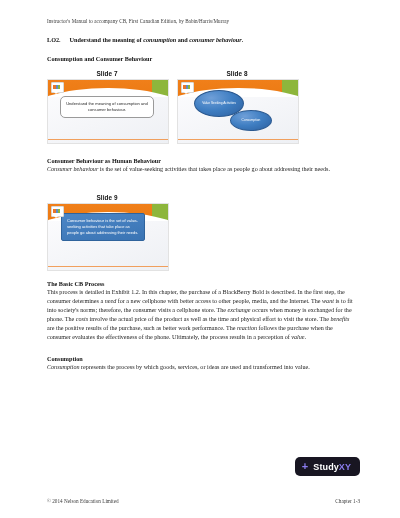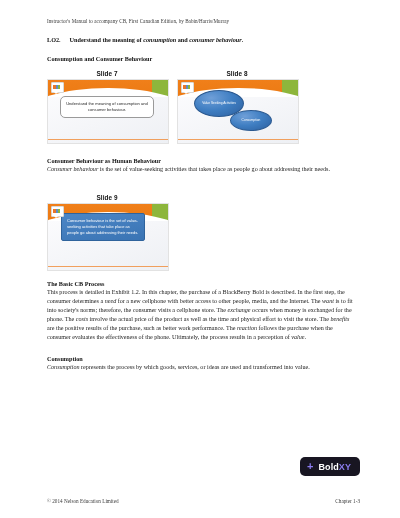--- a/index.html
+++ b/index.html
@@ -331,21 +331,21 @@
 
     <div class="spacer-md"></div>
 
     <div class="section-head">Consumption</div>
     <div class="para"><i>Consumption</i><span> represents the process by which goods, services, or ideas are used and transformed into value.</span></div>
 
   </div>
 
   <div class="studyxy">
     <span class="plus">+</span>
-    <span><span class="s-word">Bold</span><span class="s-xy">XY</span></span>
+    <span><span class="s-word">Study</span><span class="s-xy">XY</span></span>
   </div>
 
   <div class="footer">
     <span>© 2014 Nelson Education Limited</span>
     <span>Chapter 1-3</span>
   </div>
 
 </div>
 
 </body></html>

